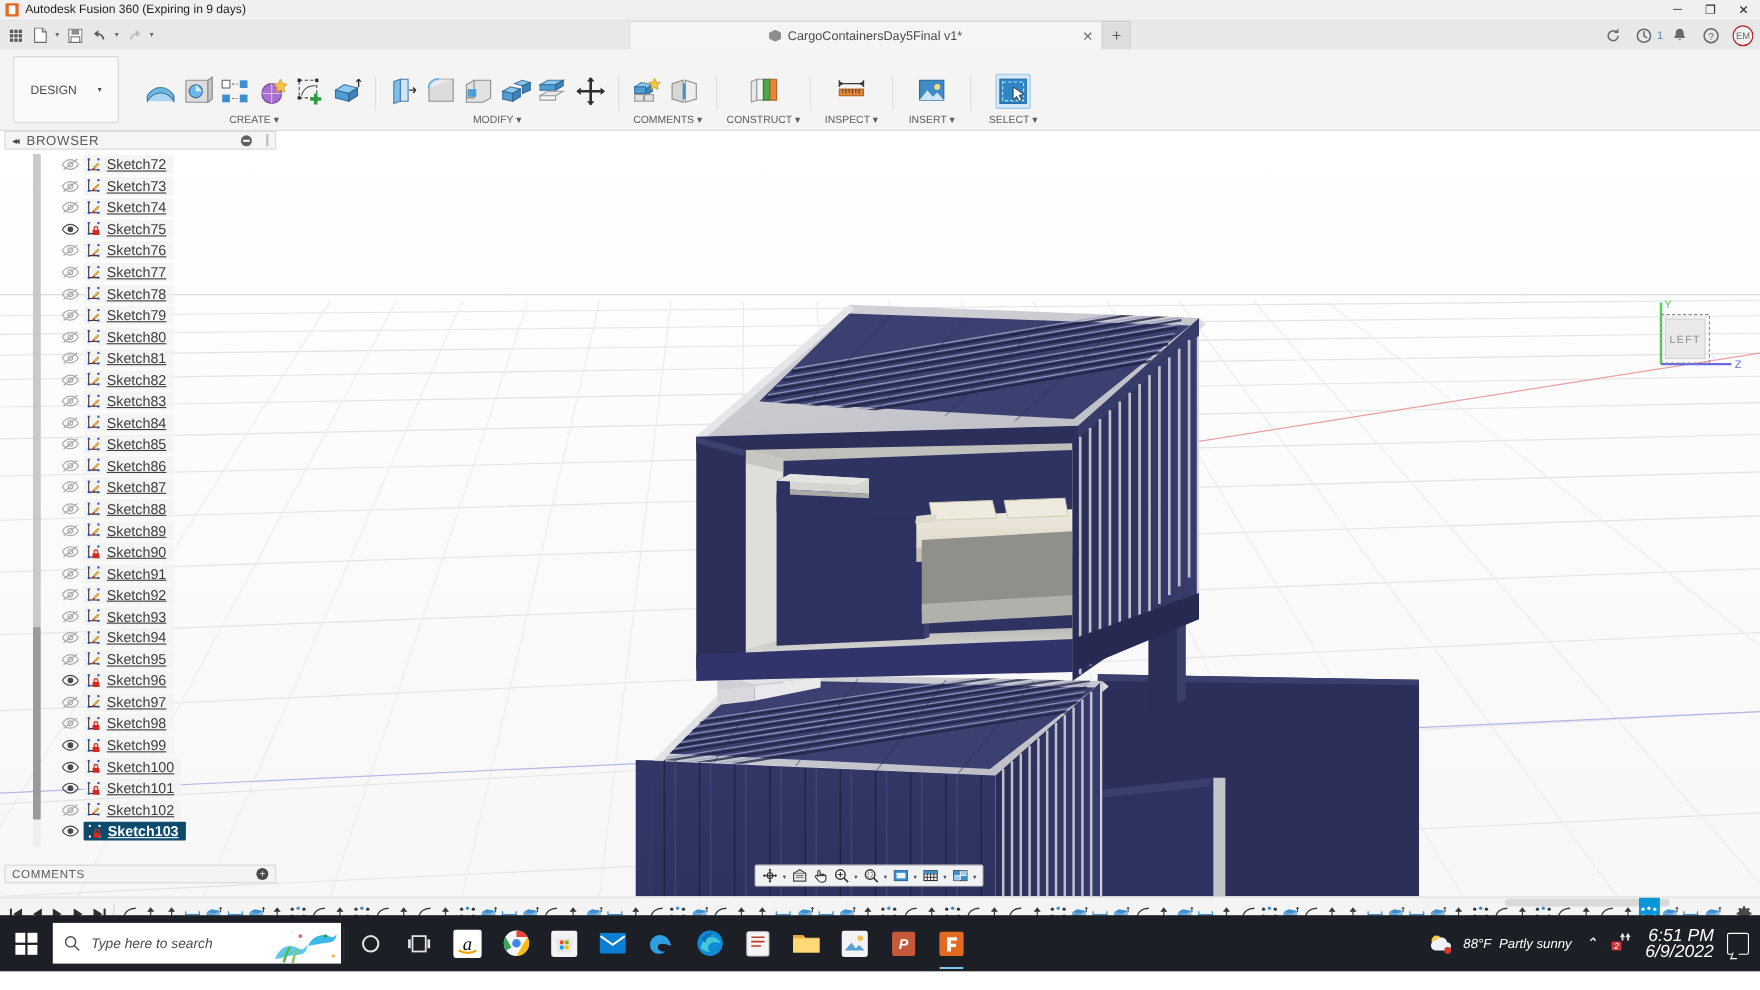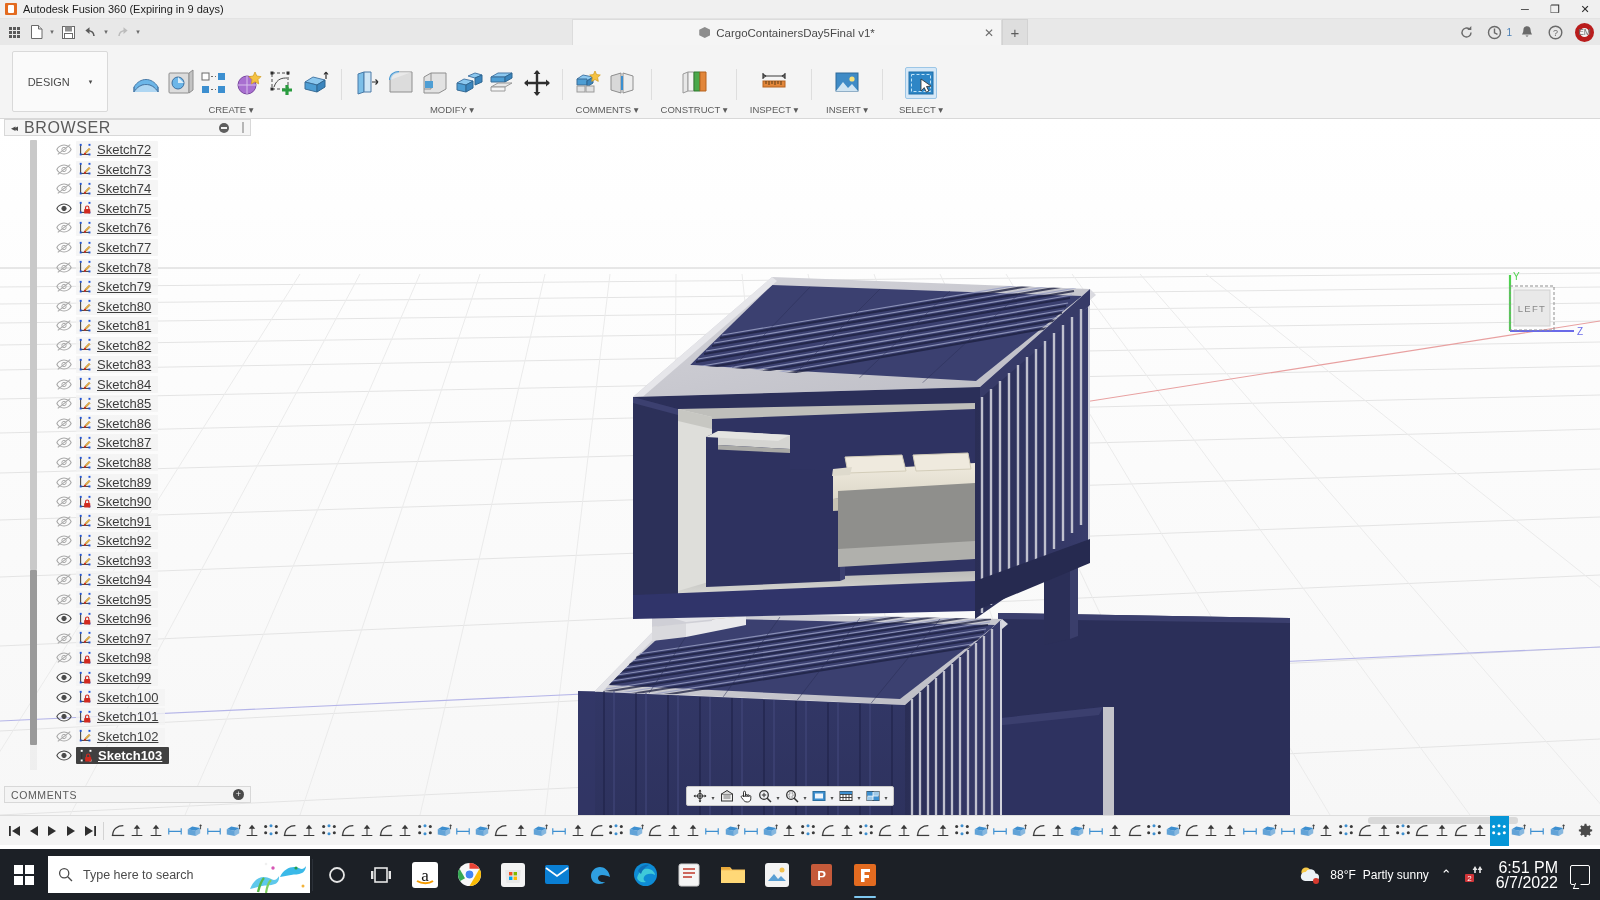--- a/index.html
+++ b/index.html
@@ -52,21 +52,21 @@
   }
   .cube-ico{width:11px;height:11px;background:#8d8d8d;
     clip-path:polygon(50% 0%,100% 26%,100% 74%,50% 100%,0% 74%,0% 26%); flex:none;}
   .doctab-label{font-size:11.5px;color:#4a4a4a;}
   .doctab-x{position:absolute;right:7px;color:#6f6f6f;font-size:12px;}
   .tabplus{pointer-events:auto;width:26px;height:26px;background:#dedede;border:1px solid #d2d2d2;border-bottom:none;
     display:flex;align-items:center;justify-content:center;color:#5c5c5c;font-size:15px;}
   .rightcluster{position:absolute;right:6px;top:19px;height:26px;display:flex;align-items:center;gap:2px;}
   .rc-btn{width:26px;height:26px;display:flex;align-items:center;justify-content:center;color:#676767;font-size:13px;}
   .rc-count{font-size:10px;color:#4a7fb5;margin-left:-3px;}
-  .avatar{width:19px;height:19px;border-radius:50%;background:#f3f3f3;border:5px solid #b91c1c;
+  .avatar{width:19px;height:19px;border-radius:50%;background:#f3f3f3;border:1px solid #b91c1c;
     display:flex;align-items:center;justify-content:center;font-size:8.5px;color:#6b6b6b;margin-left:5px;}
 
   
   .ribbon{
     position:absolute;left:0;top:45px;width:1600px;height:74px;
     background:#f4f4f4; border-bottom:1px solid #d8d8d8; display:flex; align-items:stretch;
   }
   .designbox{
     width:96px;margin:6px 0 6px 12px;border:1px solid #d9d9d9;background:#fafafa;border-radius:2px;
     display:flex;align-items:center;justify-content:center;gap:19px;color:#4a4a4a;font-size:11px;
@@ -89,36 +89,36 @@
     background:#ffffff; overflow:hidden;
   }
   .vp-svg{position:absolute;left:0;top:0;}
 
   
   .browser-hdr{
     position:absolute;left:4px;top:119px;width:247px;height:17px;
     background:rgba(244,244,244,0.93);border:1px solid #d8d8d8;
     display:flex;align-items:center;gap:8px;padding:0 6px;
   }
-  .browser-hdr .lbl{font-size:16px;color:#5a5a5a;letter-spacing:.6px;}
+  .browser-hdr .lbl{font-size:12px;color:#5a5a5a;letter-spacing:.6px;}
   .dbl-arrow{color:#4b4b4b;font-size:9px;letter-spacing:-2px;}
   .hdr-dot{margin-left:auto;width:10px;height:10px;border-radius:50%;background:#5f5f5f;position:relative;}
   .hdr-dot:after{content:"";position:absolute;left:2px;top:4px;width:6px;height:2px;background:#f4f4f4;}
   .hdr-grip{width:2px;height:11px;border-left:1px solid #b6b6b6;border-right:1px solid #b6b6b6;margin-left:5px;}
 
   .browser-list{
     position:absolute;left:56px;top:140px;width:175px;height:630px;overflow:hidden;
   }
   .brow-row{height:19.55px;display:flex;align-items:center;gap:4px;}
   .brow-pill{display:flex;align-items:center;gap:5px;background:rgba(243,243,243,0.80);
     border-radius:1px;padding:1px 7px 1px 2px;}
   .eye{width:16px;height:13px;flex:none;}
   .skicon{width:14px;height:14px;flex:none;}
   .brow-name{font-size:13px;color:#3d3d3d;white-space:nowrap;text-decoration:underline;}
-  .brow-row.selected .brow-pill{background:#404040;padding-left:3px;}
+  .brow-row.selected .brow-pill{background:#0c4a6e;padding-left:3px;}
   .brow-row.selected .brow-name{color:#fff;font-weight:bold;}
   .brow-scroll{position:absolute;left:30px;top:140px;width:7px;height:630px;}
   .brow-scroll .track{position:absolute;left:0;top:0;width:7px;height:630px;background:rgba(232,232,232,.55);}
   .brow-scroll .thumb{position:absolute;left:0;top:430px;width:7px;height:175px;background:#9a9a9a;border-radius:1px;}
   .brow-scroll .thumb2{position:absolute;left:0;top:0;width:7px;height:430px;background:#c9c9c9;border-radius:1px;}
 
   
   .comments{
     position:absolute;left:4px;top:786px;width:247px;height:17px;
     background:rgba(244,244,244,0.96);border:1px solid #d8d8d8;
@@ -151,22 +151,22 @@
   .tl-sep{width:1px;height:18px;background:#d3d3d3;margin:0 4px;}
   .tl-items{display:flex;align-items:center;flex:1;overflow:hidden;position:relative;height:30px;}
   .tl-item{width:19.2px;height:30px;display:flex;align-items:center;justify-content:center;flex:none;position:relative;}
   .tl-item.sel{background:#0696d7;}
   .tl-end{display:flex;align-items:center;padding-right:4px;}
   .gear{width:22px;height:22px;display:flex;align-items:center;justify-content:center;color:#4a4a4a;font-size:13px;}
   .tl-marker{position:absolute;right:56px;top:1px;width:150px;height:7px;background:#d9d9d9;border-radius:3px;}
 
   
   .taskbar{
-    position:absolute;left:0;top:849px;width:1600px;height:51px;
-    background:#1c2026; display:flex; align-items:center;
+    position:absolute;left:0;top:832px;width:1600px;height:51px;
+    background:#1c2026; display:flex; align-items:center;font-style:italic;
   }
   .start{width:48px;height:51px;display:flex;align-items:center;justify-content:center;}
   .winlogo{display:grid;grid-template-columns:repeat(2,9px);grid-template-rows:repeat(2,9px);gap:2px;}
   .winlogo i{background:#ffffff;display:block;}
   .searchbox{
     width:262px;height:37px;background:#ffffff;display:flex;align-items:center;gap:10px;padding:0 10px;
     position:relative;overflow:hidden;
   }
   .searchbox .ph{font-size:12.5px;color:#4b4b4b;}
   .tb-sep{width:1px;height:32px;background:#2b3038;margin:0 2px;}
@@ -2136,18 +2136,18 @@
       <span>
         <svg width="20" height="18" viewBox="0 0 20 18">
             <path d="M11 1l2.4 4h-1.6v3h-1.6V5H8.6z" fill="#e6e6e6"></path>
             <path d="M16 1l2.4 4h-1.6v3h-1.6V5h-1.6z" fill="#e6e6e6"></path>
             <rect x="1" y="9" width="9" height="8" rx="1" fill="#d13438"></rect>
             <text x="5.5" y="16" font-size="8" font-family="Liberation Sans" text-anchor="middle" fill="#fff">2</text>
           </svg>
       </span>
       <span class="clock">
         <span>6:51 PM</span>
-        <span>6/7/2022</span>
+        <span>6/9/2022</span>
       </span>
       <span class="notif"></span>
     </div>
   </div>
 </div>
 
 </body></html>

